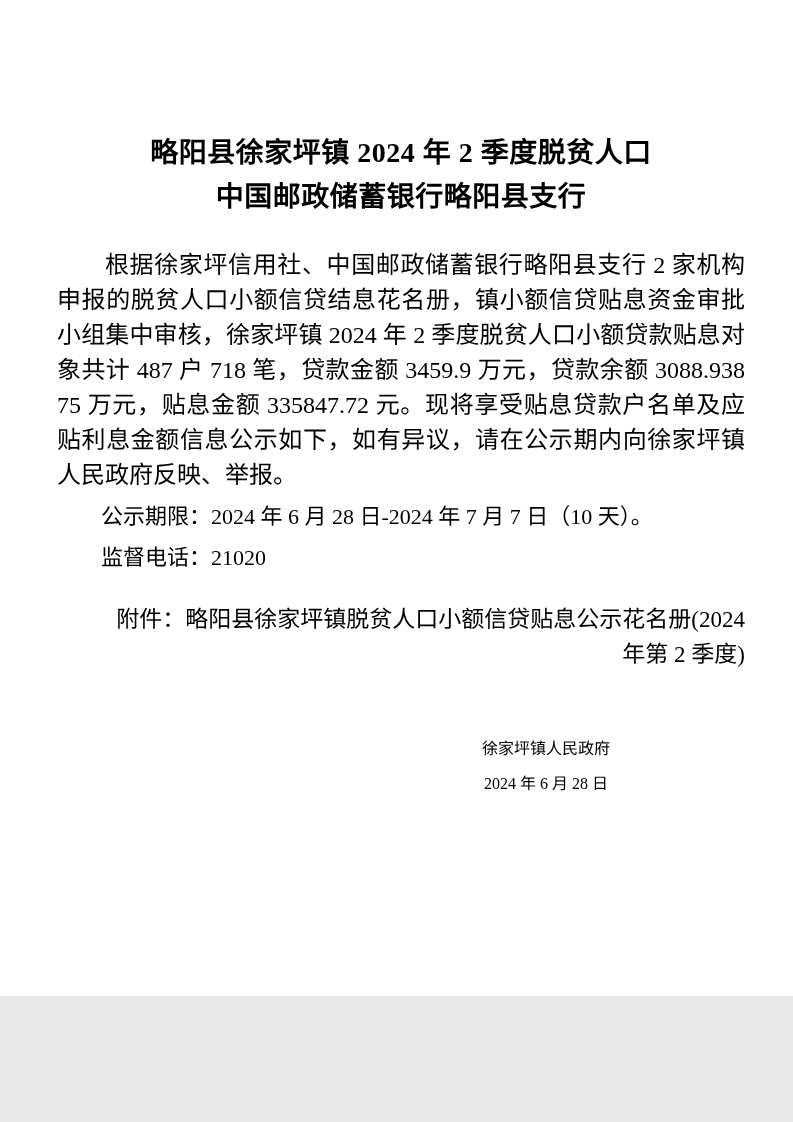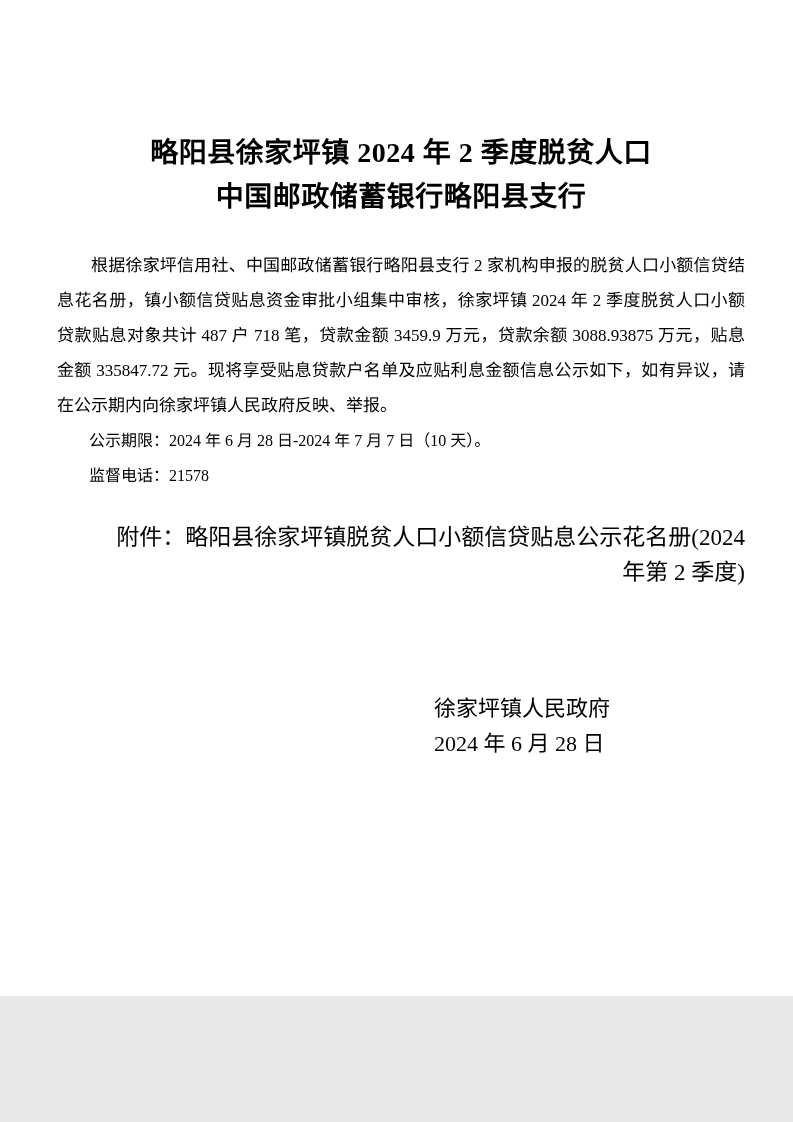--- a/index.html
+++ b/index.html
@@ -25,70 +25,71 @@
     font-size: 28px;
     line-height: 44px;
     letter-spacing: 0.5px;
   }
   .doc-title .t-line {
     display: block;
     white-space: nowrap;
   }
   .body-paragraph {
     margin: 29px 0 0 0;
-    font-size: 17px;
+    font-size: 24px;
     line-height: 35px;
     text-align: justify;
     text-justify: inter-character;
     text-indent: 2em;
     word-break: break-all;
   }
   .info-line {
-    font-size: 16px;
+    font-size: 22px;
     line-height: 35px;
     text-indent: 2em;
     white-space: nowrap;
+    margin-top: 6px;
   }
   .contact-line .contact-phone-part {
     margin-left: 80px;
   }
   .attachment-paragraph {
     margin-top: 27px;
     font-size: 23px;
     line-height: 35px;
     text-indent: 2em;
     text-align: right;
     word-break: break-all;
   }
   .signature-block {
-    margin: 101px 135px 0 auto;
+    margin: 59px 135px 0 auto;
     width: max-content;
-    text-align: left;
-    font-size: 22px;
+    text-align: center;
+    font-size: 16px;
     line-height: 35px;
   }
   .signature-block .sig-line {
     display: block;
     white-space: nowrap;
   }
 </style>
 </head>
 <body>
 
 <div class="page">
 
   <h1 class="doc-title" style="margin:0;">
     <span class="t-line">略阳县徐家坪镇 2024 年 2 季度脱贫人口</span>
     <span class="t-line">中国邮政储蓄银行略阳县支行</span>
   </h1>
 
   <p class="body-paragraph">根据徐家坪信用社、中国邮政储蓄银行略阳县支行 2 家机构申报的脱贫人口小额信贷结息花名册，镇小额信贷贴息资金审批小组集中审核，徐家坪镇 2024 年 2 季度脱贫人口小额贷款贴息对象共计 487 户 718 笔，贷款金额 3459.9 万元，贷款余额 3088.93875 万元，贴息金额 335847.72 元。现将享受贴息贷款户名单及应贴利息金额信息公示如下，如有异议，请在公示期内向徐家坪镇人民政府反映、举报。</p>
 
   <div class="info-line">公示期限：2024 年 6 月 28 日-2024 年 7 月 7 日（10 天）。</div>
-  <div class="info-line">监督电话：21578</div>
+  <div class="info-line">监督电话：21020</div>
 
 
   <p class="attachment-paragraph" style="margin-bottom:0;">附件：略阳县徐家坪镇脱贫人口小额信贷贴息公示花名册(2024 年第 2 季度)</p>
 
   <div class="signature-block">
     <span class="sig-line">徐家坪镇人民政府</span>
     <span class="sig-line">2024 年 6 月 28 日</span>
   </div>
 
 </div>

